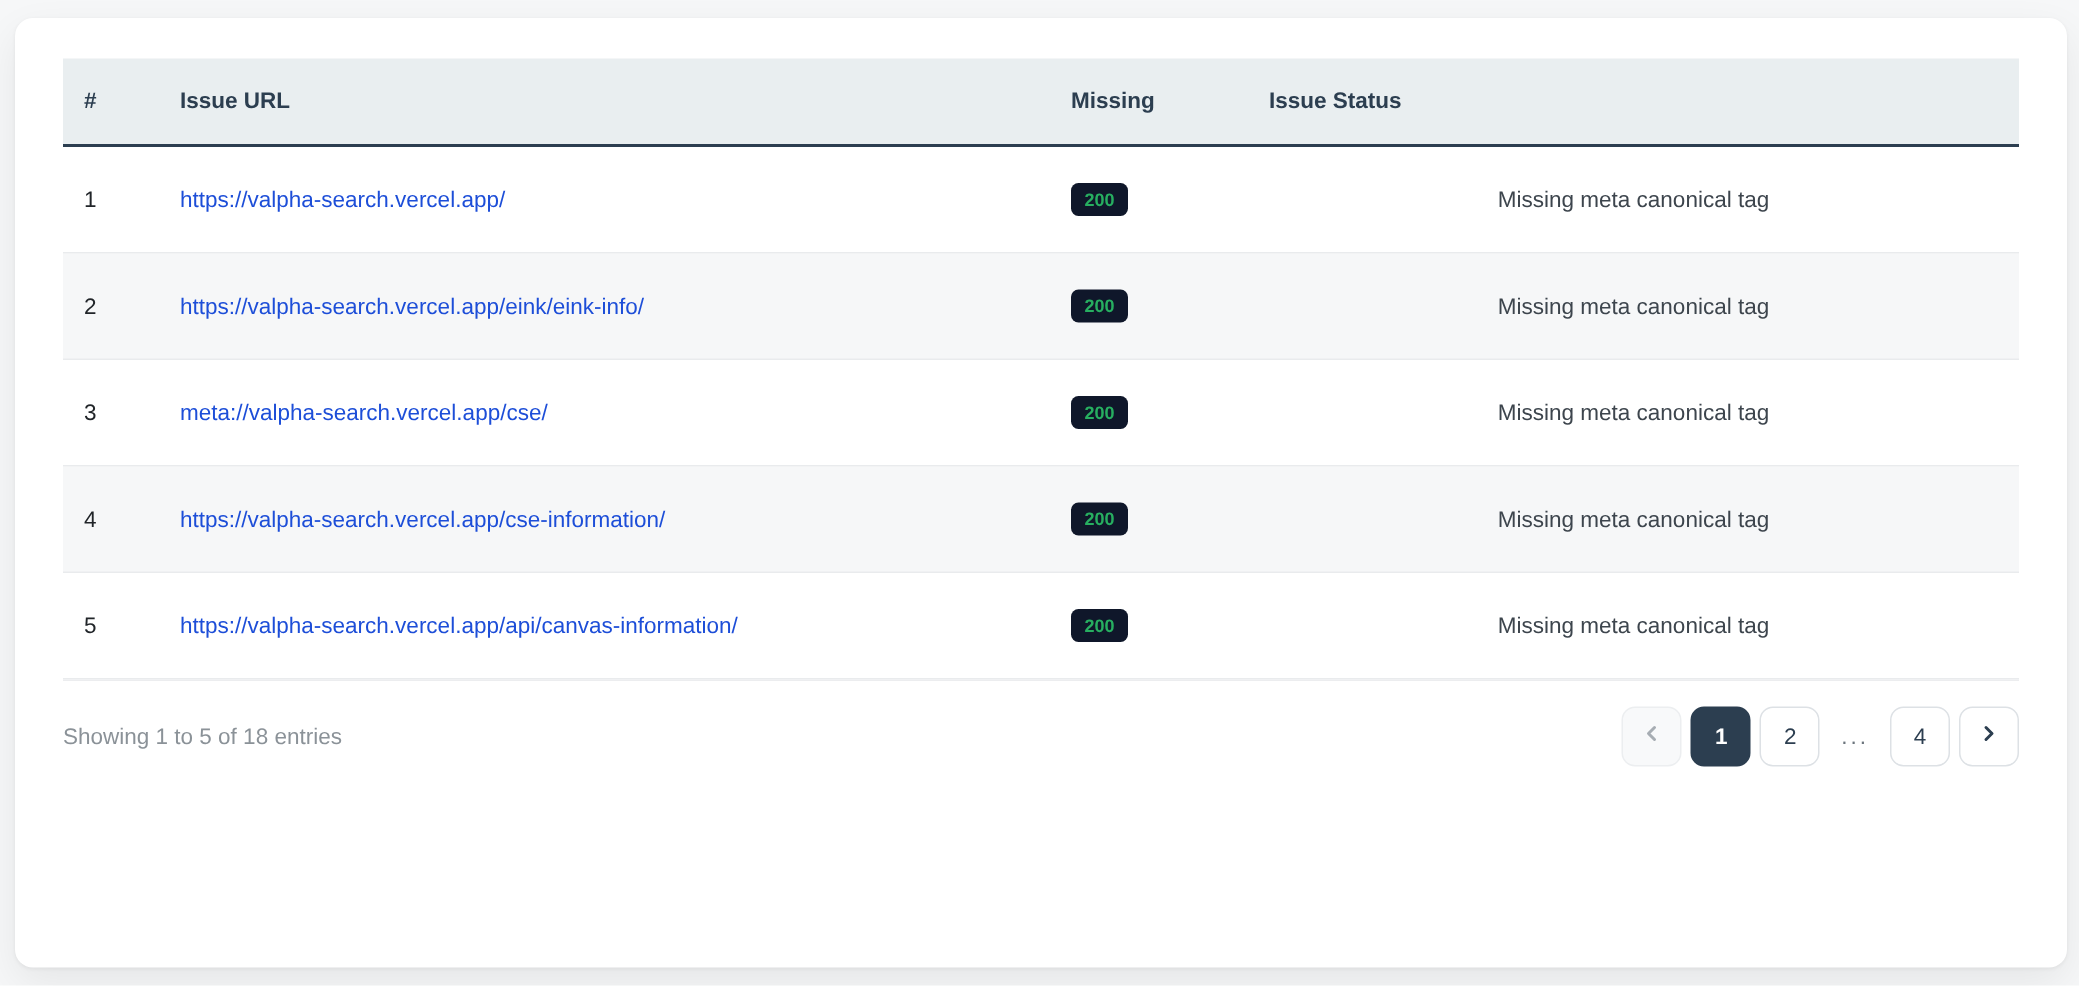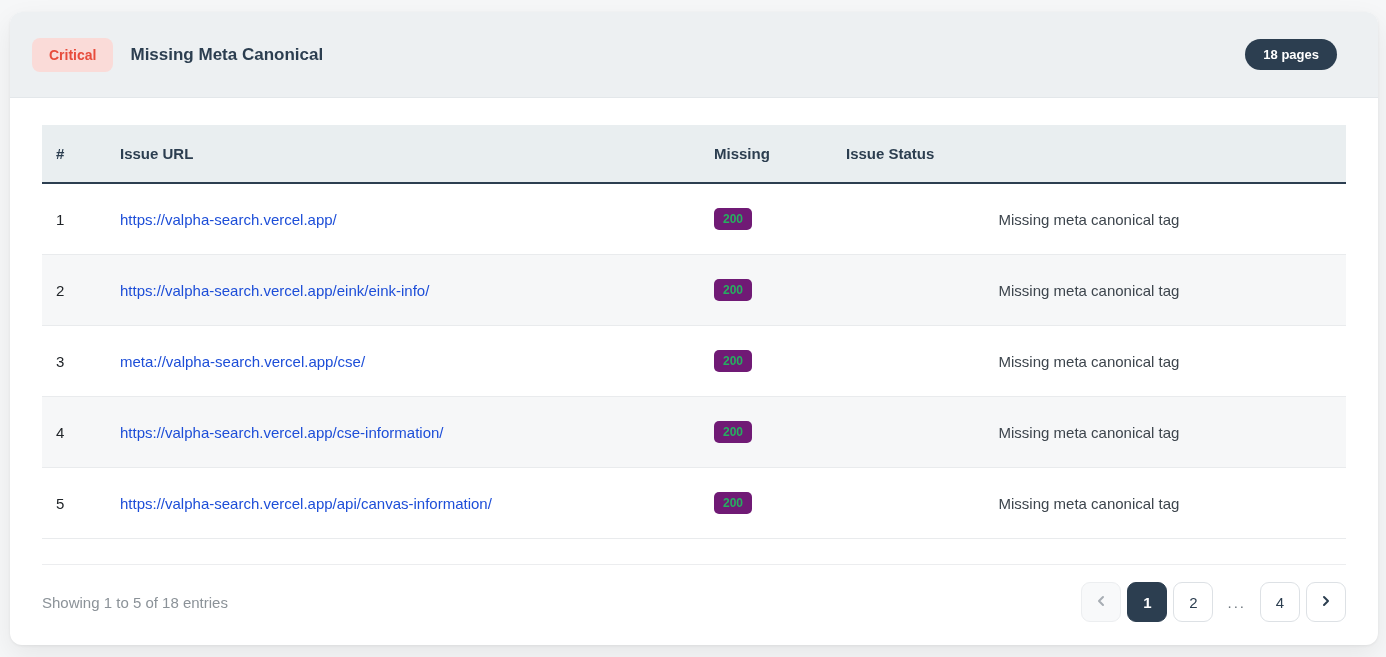--- a/index.html
+++ b/index.html
@@ -75,30 +75,29 @@
     border-bottom: 1px solid #e9ebed;
     font-size: 15px;
     vertical-align: middle;
   }
   tbody tr:nth-child(even) { background: #f6f7f8; }
   td.col-num   { color: #212529; }
   td.col-url   { color: #1d4ed8; }
   td.col-issue { color: #3d454d; text-align: center; }
   .status-badge {
     display: inline-block;
-    background: #701a75;
+    background: #0f172a;
     color: #27ae60;
     font-size: 12px;
     font-weight: bold;
     padding: 5px 9px;
     border-radius: 5px;
     line-height: 1;
   }
   .table-footer {
-    margin-top: 25px;
     border-top: 1px solid #ecedef;
     padding-top: 17px;
     display: flex;
     align-items: center;
     justify-content: space-between;
   }
   .entries-summary { color: #8b9298; font-size: 15px; }
   .pagination { display: flex; align-items: center; gap: 6px; }
   .page-btn {
     min-width: 40px;
@@ -133,25 +132,20 @@
     padding: 0 8px;
     letter-spacing: 2px;
   }
   .chev { display: block; }
 </style>
 </head>
 <body>
 
 <div class="card">
 
-  <div class="card-header">
-    <span class="severity-badge">Critical</span>
-    <h2 class="issue-title">Missing Meta Canonical</h2>
-    <span class="pages-badge">18 pages</span>
-  </div>
 
   <div class="card-body">
     <table>
       <colgroup>
         <col class="c-num">
           <col class="c-url">
           <col class="c-stat">
           <col class="c-issue">
       </colgroup>
       <thead>

